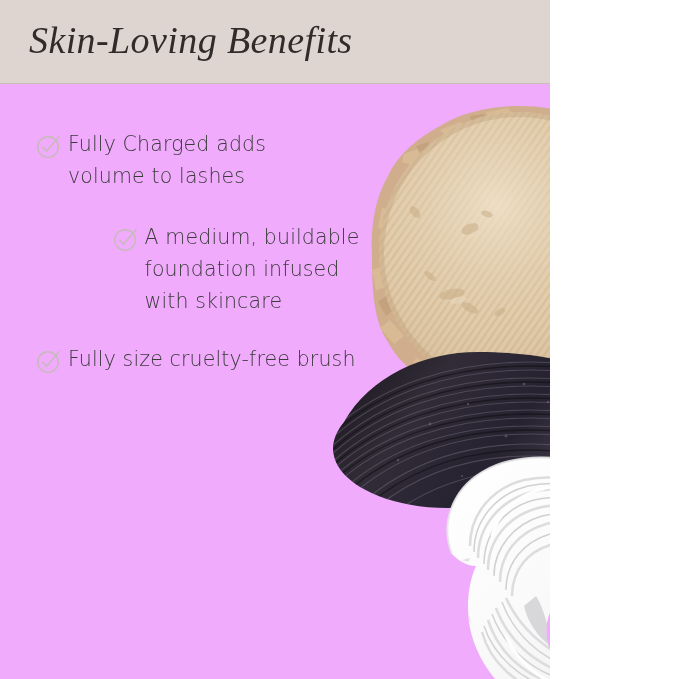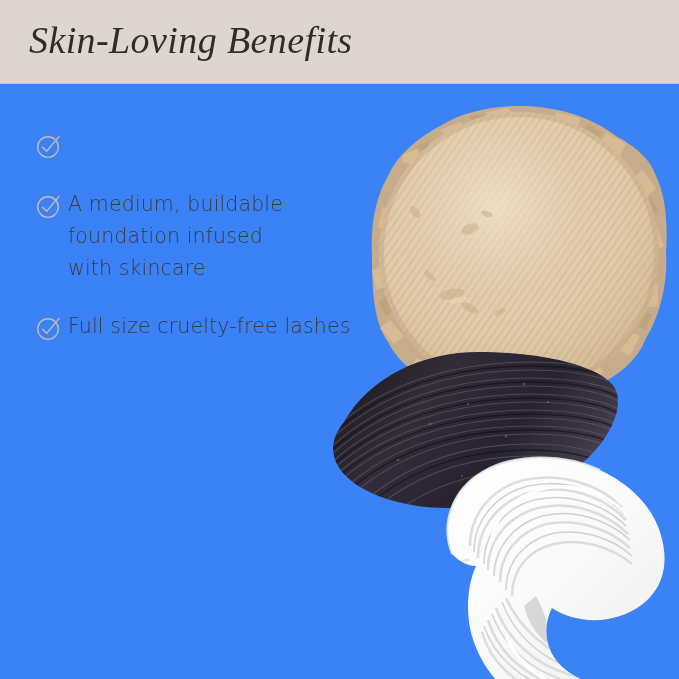--- a/index.html
+++ b/index.html
@@ -2,21 +2,21 @@
 <html><head>
 <meta charset="utf-8">
 <style>
   html,body{margin:0;padding:0;}
   body{
     width:679px;height:679px;overflow:hidden;
     background:#ffffff;
     font-family:"Liberation Sans", sans-serif;
     -webkit-font-smoothing:antialiased;
   }
-  .page{position:relative;width:679px;height:679px;background:#3b82f6;overflow:hidden;}
+  .page{position:relative;width:550px;height:679px;background:#f0abfc;overflow:hidden;}
 
   
   .header-band{
     position:absolute;left:0;top:0;width:679px;height:84px;
     background:#dfd5d0;
     border-bottom:1px solid #c9bdb7;
     box-sizing:border-box;
   }
   .header-title{
     position:absolute;left:29px;top:17px;
@@ -52,21 +52,21 @@
     font-weight:300;
     font-size:20.5px;
     line-height:32px;
     color:#3b3b3b;
     letter-spacing:0.15px;
     white-space:pre-line;
   }
 
   
   .item-0{margin-bottom:29px;}
-  .item-1{}
+  .item-1{justify-content:center;}
   .item-2{margin-bottom:32px;}
 
   
   .art{
     position:absolute;left:0;top:84px;width:679px;height:595px;
     overflow:hidden;
     pointer-events:none;
   }
   .art svg{display:block;}
 </style>
@@ -314,36 +314,38 @@
     </svg>
   </div>
 
   <div class="benefits">
 
     <div class="benefit-item item-0">
       <svg class="check-icon" viewBox="0 0 26 26">
         <circle cx="12" cy="14" r="10.3" fill="none" stroke="#c5bbb5" stroke-width="1.35"></circle>
         <path d="M6.6 14.2 L10.6 18.3 L23.2 3.4" fill="none" stroke="#c5bbb5" stroke-width="1.35" stroke-linecap="round" stroke-linejoin="round"></path>
       </svg>
+      <div class="benefit-text">Fully Charged adds
+volume to lashes</div>
     </div>
 
     <div class="benefit-item item-1">
       <svg class="check-icon" viewBox="0 0 26 26">
         <circle cx="12" cy="14" r="10.3" fill="none" stroke="#c5bbb5" stroke-width="1.35"></circle>
         <path d="M6.6 14.2 L10.6 18.3 L23.2 3.4" fill="none" stroke="#c5bbb5" stroke-width="1.35" stroke-linecap="round" stroke-linejoin="round"></path>
       </svg>
       <div class="benefit-text">A medium, buildable
 foundation infused
 with skincare</div>
     </div>
 
     <div class="benefit-item item-2">
       <svg class="check-icon" viewBox="0 0 26 26">
         <circle cx="12" cy="14" r="10.3" fill="none" stroke="#c5bbb5" stroke-width="1.35"></circle>
         <path d="M6.6 14.2 L10.6 18.3 L23.2 3.4" fill="none" stroke="#c5bbb5" stroke-width="1.35" stroke-linecap="round" stroke-linejoin="round"></path>
       </svg>
-      <div class="benefit-text">Full size cruelty-free lashes</div>
+      <div class="benefit-text">Fully size cruelty-free brush</div>
     </div>
 
 
   </div>
 
 </div>
 
 </body></html>

